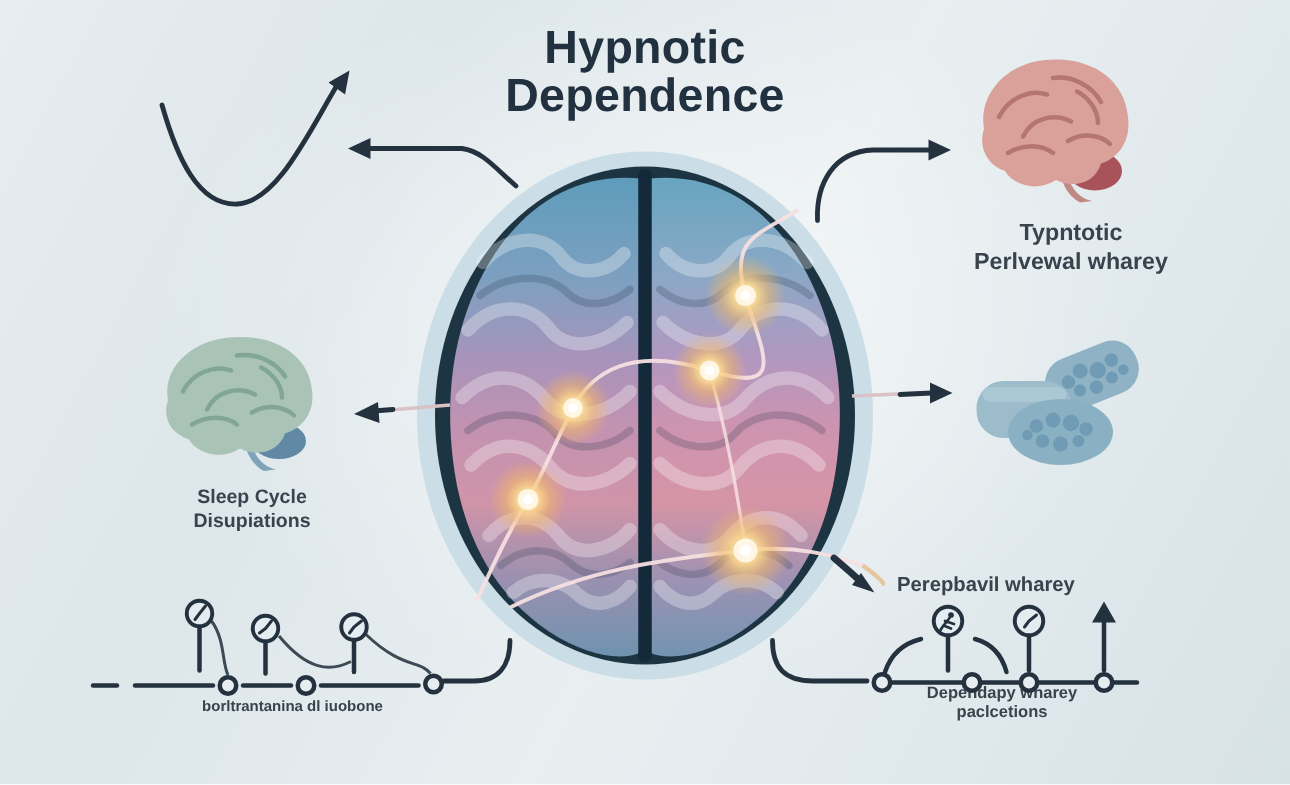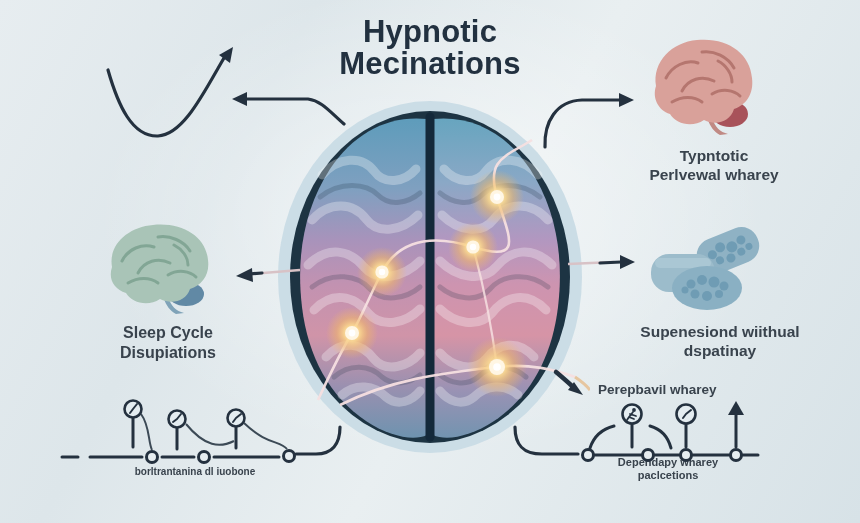--- a/index.html
+++ b/index.html
@@ -14,47 +14,45 @@
   .title {
     position:absolute; left:0; right:0; top:16px;
     text-align:center; font-size:31px; font-weight:800; letter-spacing:.2px;
     color:#223140; line-height:1.04; white-space:pre-line;
   }
   .lbl {
     position:absolute; text-align:center; color:#39434d;
     font-weight:600; white-space:pre-line; line-height:1.22;
   }
   .lbl-tl { left:58px;  top:149px; width:220px; font-size:15.5px; }
-  .lbl-ml { left:58px;  top:323px; width:220px; font-size:16px; }
+  .lbl-ml { left:58px;  top:323px; width:220px; font-size:13px; }
   .lbl-tr { left:598px; top:147px; width:232px; font-size:15.5px; }
   .lbl-mr { left:594px; top:323px; width:252px; font-size:15.5px; }
   .lbl-note { left:598px; top:382px; width:150px; font-size:13.5px; text-align:left; font-weight:600; }
   .lbl-bl { left:75px;  top:466px; width:240px; font-size:10px; }
   .lbl-br { left:556px; top:456px; width:224px; font-size:11px; }
   svg { position:absolute; display:block; }
   .brain-svg   { left:270px; top:95px;  width:320px; height:360px; }
   .overlay-svg { left:0;     top:0;     width:860px; height:523px; }
   .sage-svg    { left:98px;  top:215px; width:118px; height:100px; }
   .pink-svg    { left:642px; top:28px;  width:118px; height:108px; }
   .pills-svg   { left:645px; top:218px; width:120px; height:95px;  }
 </style>
 </head>
 <body>
 
 <div class="stage">
 
   <div class="title">Hypnotic
-Mecinations</div>
+Dependence</div>
 
   <div class="lbl lbl-ml">Sleep Cycle
 Disupiations</div>
   <div class="lbl lbl-tr">Typntotic
 Perlvewal wharey</div>
-  <div class="lbl lbl-mr">Supenesiond wiithual
-dspatinay</div>
   <div class="lbl lbl-note">Perepbavil wharey</div>
   <div class="lbl lbl-bl">borltrantanina dl iuobone</div>
   <div class="lbl lbl-br">Dependapy wharey
 paclcetions</div>
 
   <svg class="brain-svg" viewBox="0 0 320 360">
     <defs>
       <linearGradient id="hemiL" x1="0" y1="0" x2="0" y2="1">
         <stop offset="0" stop-color="#5e9cbb"></stop>
           <stop offset=".22" stop-color="#7fa0c0"></stop>

